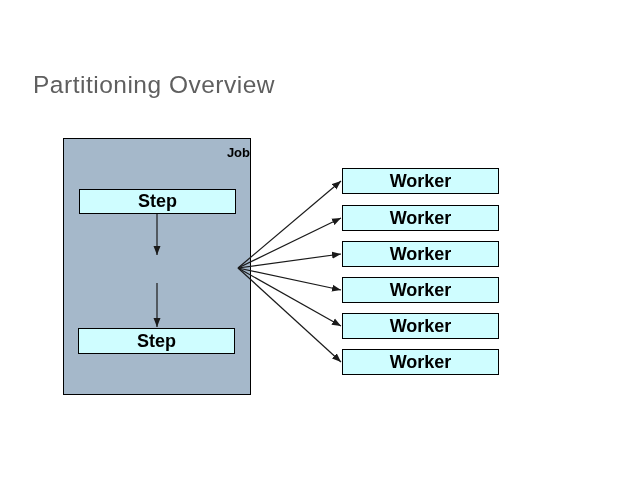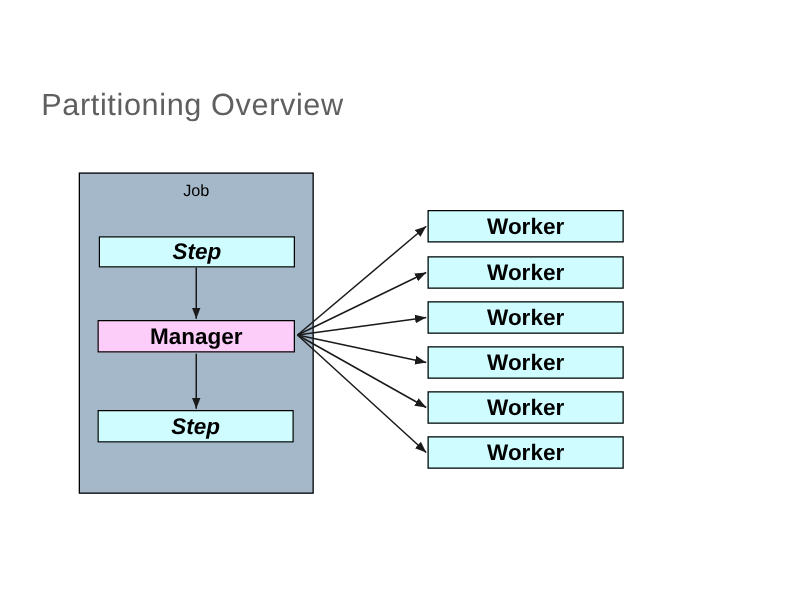--- a/index.html
+++ b/index.html
@@ -31,37 +31,37 @@
     width: 188px;
     height: 257px;
     background: var(--job-fill, #A5B8CA);
     border: 1px solid var(--border, #000);
   }
   .job-label {
     position: absolute;
     left: 0;
     top: 6px;
     width: 100%;
-    text-align: center;
+    text-align: right;
     font-size: 13px;
-    font-weight: 400;
+    font-weight: 700;
     color: var(--label-text, #000);
   }
 
   .node {
     position: absolute;
     display: flex;
     align-items: center;
     justify-content: center;
     font-size: 18px;
     font-weight: 700;
     color: var(--label-text, #000);
     border: 1px solid var(--border, #000);
   }
-  .step-node   { background: var(--step-fill, #CFFDFF); font-style: italic; }
+  .step-node   { background: var(--step-fill, #CFFDFF); }
   .manager-node{ background: var(--manager-fill, #FBCDF8); }
   .worker-node { background: var(--worker-fill, #CFFDFF); left: 342px; width: 157px; height: 26px; }
 
   .step-1   { left: 79px; top: 189px; width: 157px; height: 25px; }
   .manager  { left: 78px; top: 256px; width: 158px; height: 26px; }
   .step-2   { left: 78px; top: 328px; width: 157px; height: 26px; }
 
   .worker-1 { top: 168px; }
   .worker-2 { top: 205px; }
   .worker-3 { top: 241px; }
@@ -86,23 +86,20 @@
   <div class="title">Partitioning Overview</div>
 
   <div class="job-box">
     <div class="job-label">Job</div>
   </div>
 
   <div class="node step-node step-1">
     <span>Step</span>
   </div>
 
-  <div class="node manager-node manager">
-    <span>Manager</span>
-  </div>
 
   <div class="node step-node step-2">
     <span>Step</span>
   </div>
 
   <div class="node worker-node worker-1">
     <span>Worker</span>
   </div>
   <div class="node worker-node worker-2">
     <span>Worker</span>

